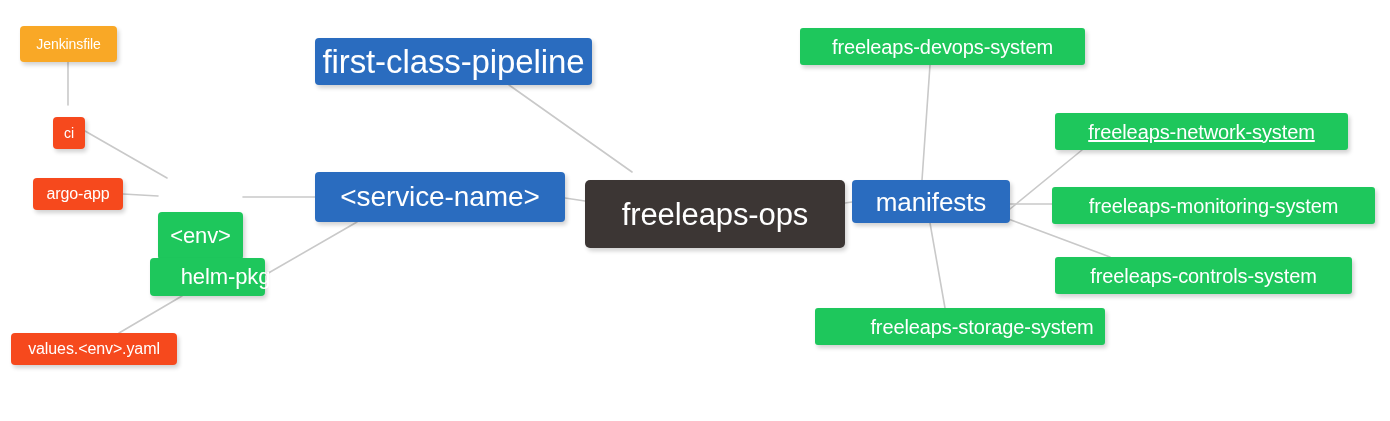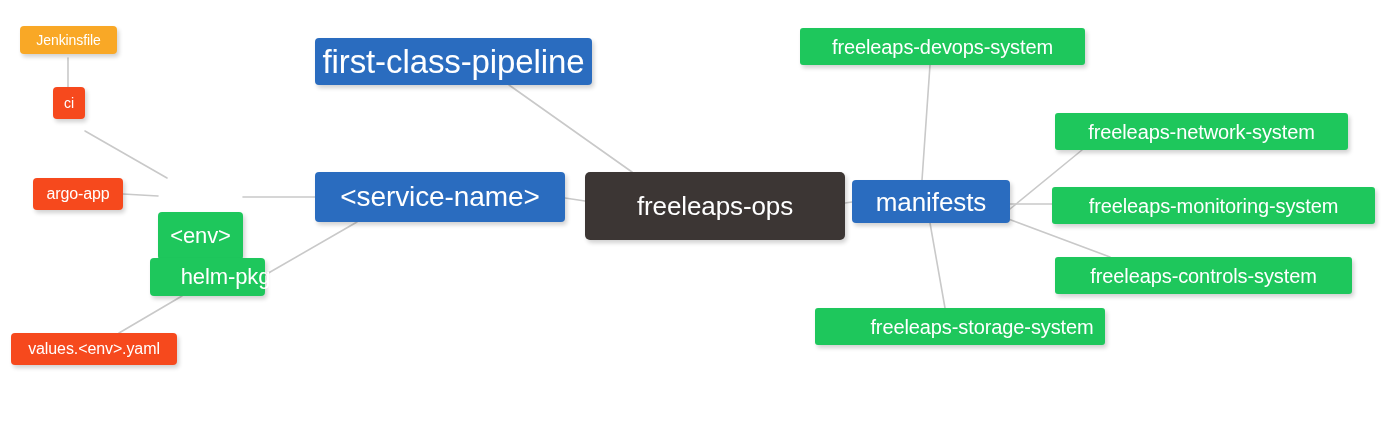--- a/index.html
+++ b/index.html
@@ -60,57 +60,57 @@
       <line x1="158" y1="196" x2="123" y2="194" stroke="#c9c9c9" stroke-width="1.6" stroke-linecap="round"></line>
       <line x1="68" y1="105" x2="68" y2="58" stroke="#c9c9c9" stroke-width="1.6" stroke-linecap="round"></line>
       <line x1="182" y1="296" x2="119" y2="333" stroke="#c9c9c9" stroke-width="1.6" stroke-linecap="round"></line>
       <line x1="922" y1="180" x2="930" y2="65" stroke="#c9c9c9" stroke-width="1.6" stroke-linecap="round"></line>
       <line x1="1010" y1="209" x2="1082" y2="150" stroke="#c9c9c9" stroke-width="1.6" stroke-linecap="round"></line>
       <line x1="1010" y1="204" x2="1052" y2="204" stroke="#c9c9c9" stroke-width="1.6" stroke-linecap="round"></line>
       <line x1="1003" y1="217" x2="1110" y2="257" stroke="#c9c9c9" stroke-width="1.6" stroke-linecap="round"></line>
       <line x1="930" y1="223" x2="945" y2="308" stroke="#c9c9c9" stroke-width="1.6" stroke-linecap="round"></line>
     </svg>
   <div id="node-layer">
-      <div class="node" style="left: 585px; top: 172px; width: 260px; height: 68px; background: rgb(60, 54, 52); font-size: 26px; border-radius: 5px;">
+      <div class="node" style="left: 585px; top: 180px; width: 260px; height: 68px; background: rgb(60, 54, 52); font-size: 31px; border-radius: 5px;">
         <span class="node-label">freeleaps-ops</span>
       </div>
       <div class="node" style="left: 315px; top: 172px; width: 250px; height: 50px; background: rgb(42, 108, 191); font-size: 28px; border-radius: 4px;">
         <span class="node-label">&lt;service-name&gt;</span>
       </div>
       <div class="node" style="left: 852px; top: 180px; width: 158px; height: 43px; background: rgb(42, 108, 191); font-size: 26px; border-radius: 4px;">
         <span class="node-label">manifests</span>
       </div>
       <div class="node" style="left: 315px; top: 38px; width: 277px; height: 47px; background: rgb(42, 108, 191); font-size: 33px; border-radius: 4px;">
         <span class="node-label">first-class-pipeline</span>
       </div>
       <div class="node" style="left: 158px; top: 178px; width: 85px; height: 48px; background: rgb(30, 199, 92); font-size: 22px; border-radius: 4px; margin-top: 34px;">
         <span class="node-label">&lt;env&gt;</span>
       </div>
       <div class="node" style="left: 150px; top: 258px; width: 115px; height: 38px; background: rgb(30, 199, 92); font-size: 22px; border-radius: 4px; padding-left: 36px;">
         <span class="node-label">helm-pkg</span>
       </div>
       <div class="node" style="left: 800px; top: 28px; width: 285px; height: 37px; background: rgb(30, 199, 92); font-size: 20px; border-radius: 3px;">
         <span class="node-label">freeleaps-devops-system</span>
       </div>
-      <div class="node" style="left: 1055px; top: 113px; width: 293px; height: 37px; background: rgb(30, 199, 92); font-size: 20px; border-radius: 3px;">
+      <div class="node" style="left: 1055px; top: 113px; width: 293px; height: 37px; background: rgb(30, 199, 92); font-size: 20px; border-radius: 3px; text-decoration: underline;">
         <span class="node-label">freeleaps-network-system</span>
       </div>
       <div class="node" style="left: 1052px; top: 187px; width: 323px; height: 37px; background: rgb(30, 199, 92); font-size: 20px; border-radius: 3px;">
         <span class="node-label">freeleaps-monitoring-system</span>
       </div>
       <div class="node" style="left: 1055px; top: 257px; width: 297px; height: 37px; background: rgb(30, 199, 92); font-size: 20px; border-radius: 3px;">
         <span class="node-label">freeleaps-controls-system</span>
       </div>
       <div class="node" style="left: 815px; top: 308px; width: 290px; height: 37px; background: rgb(30, 199, 92); font-size: 20px; border-radius: 3px; padding-left: 44px;">
         <span class="node-label">freeleaps-storage-system</span>
       </div>
-      <div class="node" style="left: 20px; top: 26px; width: 97px; height: 28px; background: rgb(249, 168, 38); font-size: 14px; border-radius: 4px;">
+      <div class="node" style="left: 20px; top: 26px; width: 97px; height: 36px; background: rgb(249, 168, 38); font-size: 14px; border-radius: 4px;">
         <span class="node-label">Jenkinsfile</span>
       </div>
-      <div class="node" style="left: 53px; top: 87px; width: 32px; height: 32px; background: rgb(246, 73, 29); font-size: 14px; border-radius: 4px;">
+      <div class="node" style="left: 53px; top: 117px; width: 32px; height: 32px; background: rgb(246, 73, 29); font-size: 14px; border-radius: 4px;">
         <span class="node-label">ci</span>
       </div>
       <div class="node" style="left: 33px; top: 178px; width: 90px; height: 32px; background: rgb(246, 73, 29); font-size: 16px; border-radius: 4px;">
         <span class="node-label">argo-app</span>
       </div>
       <div class="node" style="left: 11px; top: 333px; width: 166px; height: 32px; background: rgb(246, 73, 29); font-size: 16px; border-radius: 4px;">
         <span class="node-label">values.&lt;env&gt;.yaml</span>
       </div>
     </div>
 </div>

